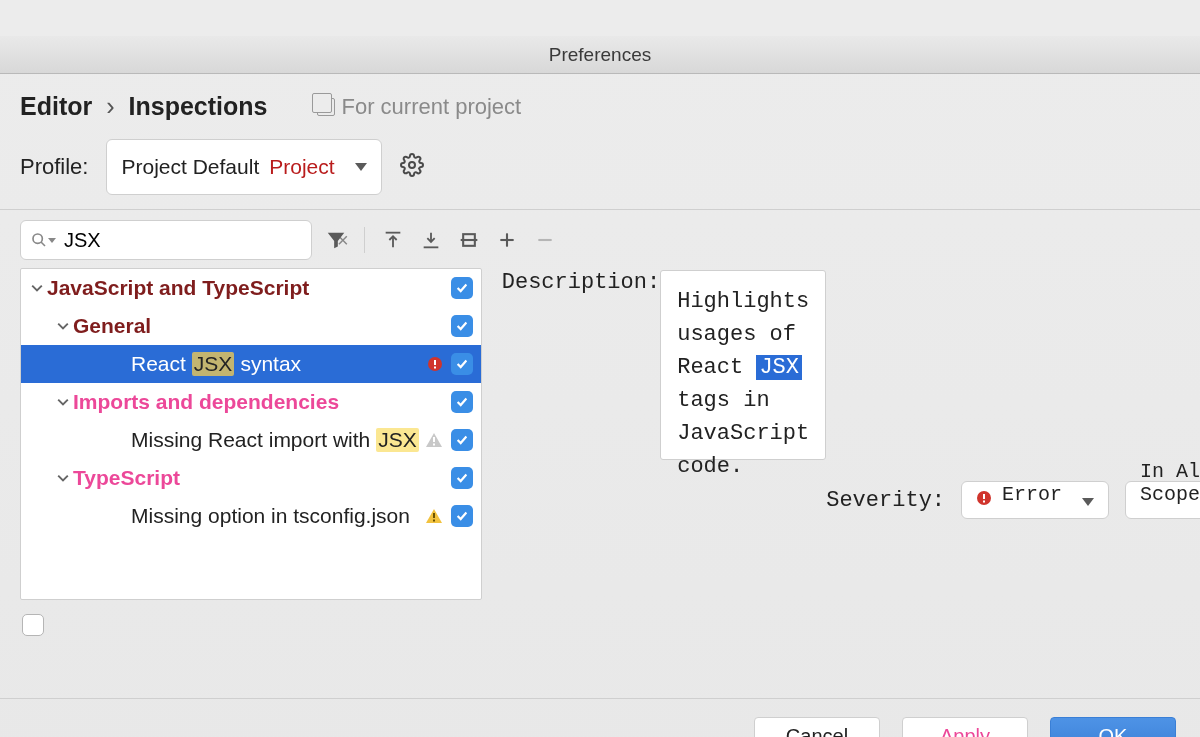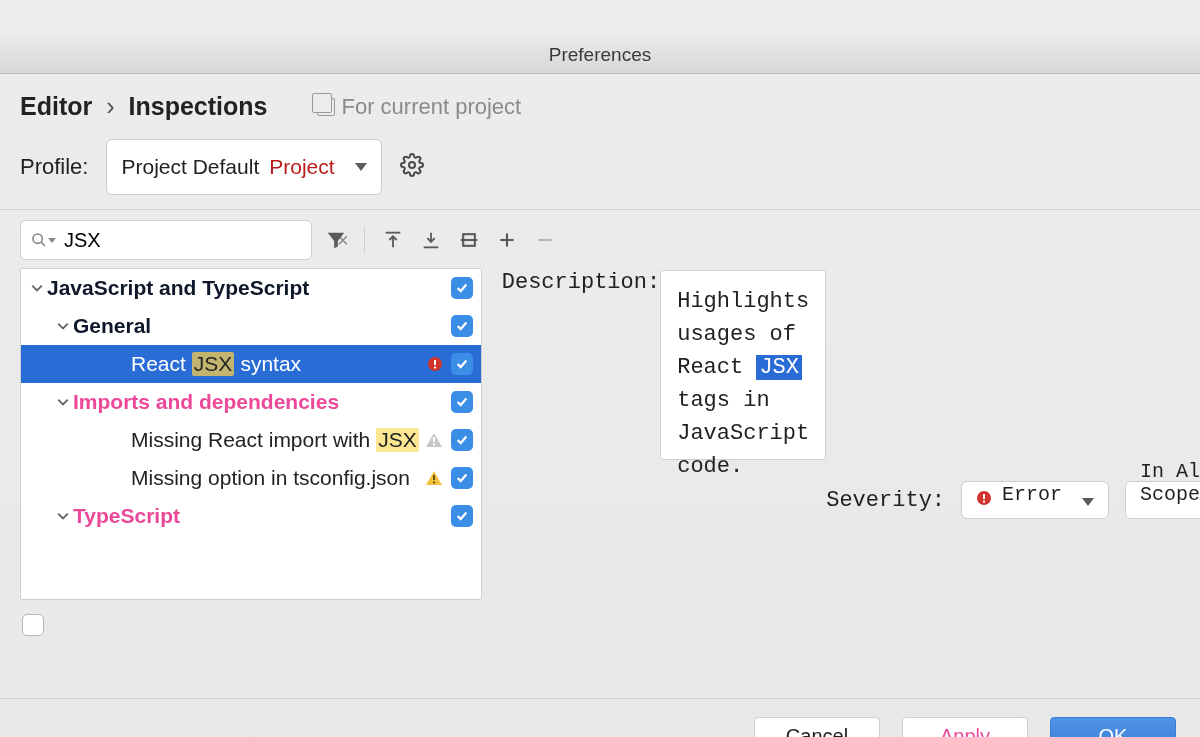--- a/index.html
+++ b/index.html
@@ -29,21 +29,21 @@
   .body { display: flex; gap: 20px; padding: 8px 20px 0 20px; flex: 1; }
   .left { width: 598px; display: flex; flex-direction: column; }
   .tree { border: 1px solid #cfcfcf; background: #fff; width: 100%; height: 332px; border-radius: 2px; overflow: hidden; }
   .row { display: flex; align-items: center; height: 38px; padding-right: 8px; font-size: 21px; }
   .row .text { flex: 1; display: flex; align-items: center; gap: 6px; white-space: nowrap; }
   .indent-0 { padding-left: 10px; }
   .indent-1 { padding-left: 36px; }
   .indent-2 { padding-left: 110px; }
   .chev { width: 16px; text-align: center; color: #666; display:inline-flex;}
   .chev svg{width:12px;height:12px;}
-  .grp { font-weight: 700; color: #0f172a; }
+  .grp { font-weight: 700; color: #7f1d1d; }
   .grp-black { font-weight: 700; color: #ec4899; }
   .row.selected { background: #2a6cd6; color: #fff; }
   .row.selected .hl { background: #c3b570; color: #252525; border-radius: 2px; padding: 0 2px; }
   .hl { background: #fbe792; border-radius: 2px; padding: 0 2px; }
   .statusdot { width:16px;height:16px; display:inline-flex; align-items:center; justify-content:center; }
   .cbx { width: 22px; height: 22px; border-radius: 5px; background: #3a8ee6; display: flex; align-items: center; justify-content: center; margin-left: 8px; flex-shrink:0;}
   .cbx svg { width: 14px; height: 14px; }
   .warn-tri { display:inline-flex; }
   .disable-row { display: flex; align-items: center; gap: 12px; padding: 14px 2px; font-size: 21px; }
   .emptycbx { width: 22px; height: 22px; border: 1.5px solid #b5b5b5; border-radius: 5px; background: #fff; }
@@ -222,45 +222,45 @@
                 <rect x="8" y="12.5" width="2" height="2" fill="#fff"></rect>
               </svg>
           </span>
           <span class="cbx">
               <svg viewBox="0 0 16 16">
                 <polyline points="3,8 6.5,11.5 13,4" fill="none" stroke="#fff" stroke-width="2.5"></polyline>
               </svg>
             </span>
         </div>
 
+        <div class="row indent-1">
+          <span class="chev">
+              <svg viewBox="0 0 10 10">
+                <polyline points="1,3 5,7 9,3" fill="none" stroke="#666" stroke-width="1.6"></polyline>
+              </svg>
+            </span>
+          <span class="text grp-black">TypeScript</span>
+          <span class="cbx">
+              <svg viewBox="0 0 16 16">
+                <polyline points="3,8 6.5,11.5 13,4" fill="none" stroke="#fff" stroke-width="2.5"></polyline>
+              </svg>
+            </span>
+        </div>
+
         <div class="row indent-2">
           <span class="text">
             <span>Missing option in tsconfig.json</span>
           </span>
           <span class="warn-tri">
             <svg width="18" height="18" viewBox="0 0 18 18">
                 <polygon points="9,2 17,16 1,16" fill="#f2c23e"></polygon>
                 <rect x="8" y="6" width="2" height="5" fill="#6b5200"></rect>
                 <rect x="8" y="12.5" width="2" height="2" fill="#6b5200"></rect>
               </svg>
           </span>
-          <span class="cbx">
-              <svg viewBox="0 0 16 16">
-                <polyline points="3,8 6.5,11.5 13,4" fill="none" stroke="#fff" stroke-width="2.5"></polyline>
-              </svg>
-            </span>
-        </div>
-
-        <div class="row indent-1">
-          <span class="chev">
-              <svg viewBox="0 0 10 10">
-                <polyline points="1,3 5,7 9,3" fill="none" stroke="#666" stroke-width="1.6"></polyline>
-              </svg>
-            </span>
-          <span class="text grp-black">TypeScript</span>
           <span class="cbx">
               <svg viewBox="0 0 16 16">
                 <polyline points="3,8 6.5,11.5 13,4" fill="none" stroke="#fff" stroke-width="2.5"></polyline>
               </svg>
             </span>
         </div>
 
       </div>
 
       <div class="disable-row">

